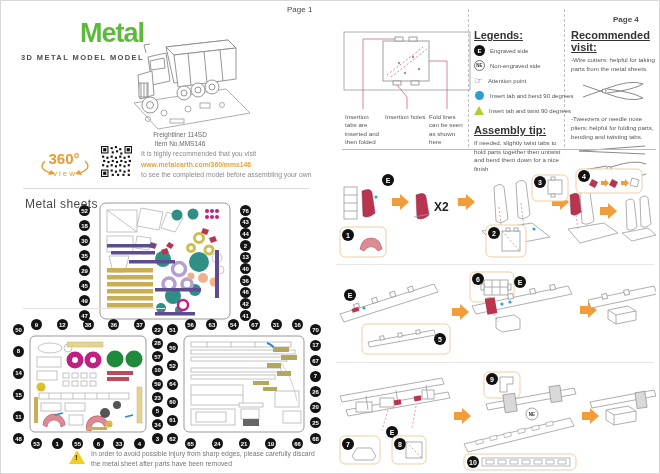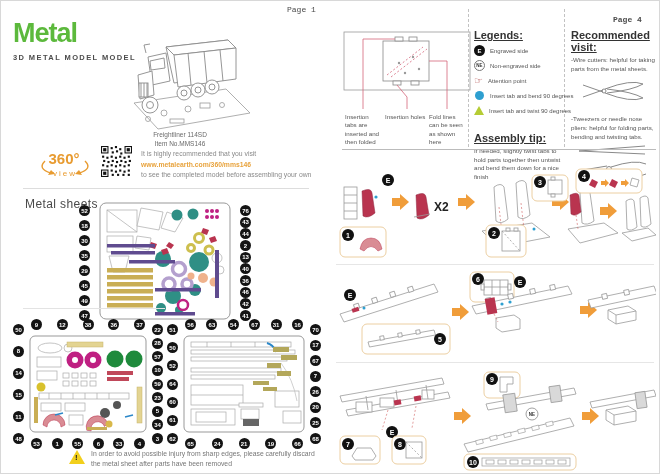--- a/index.html
+++ b/index.html
@@ -1,21 +1,21 @@
 <!DOCTYPE html>
 <html><head>
 <meta charset="utf-8">
 <style>
   html,body{margin:0;padding:0;background:#fff;}
   body{font-family:"Liberation Sans",sans-serif;color:#555;}
   #canvas{position:relative;width:660px;height:474px;background:#fff;border:1px solid #d8d8d8;box-sizing:border-box;overflow:hidden;}
   .abs{position:absolute;}
   .pg{position:absolute;top:0;width:330px;height:474px;}
   #page1{left:0;} #page2{left:330px;}
-  .page-label{font-size:8px;color:#4a4a4a;font-family:Liberation Mono, monospace;}
+  .page-label{font-size:8px;color:#4a4a4a;}
   
   .logo-line{font-size:27px;font-weight:bold;color:#5cb93c;line-height:0.92;letter-spacing:-1px;}
   .tagline{font-size:7.5px;font-weight:bold;color:#4c4c4c;letter-spacing:1.4px;margin-top:7px;}
   .cap{font-size:6.5px;color:#6a6a6a;text-align:center;line-height:1.35;}
   .promo{font-size:6.8px;color:#8a8a8a;line-height:1.55;}
   .promo .url{color:#e8a33d;font-weight:bold;}
   .hline{background:#ddd;height:1px;}
   .ms-heading{font-size:12px;font-weight:normal;color:#4a4a4a;letter-spacing:0.4px;}
   
   .sheet-wrap{position:absolute;}
@@ -48,21 +48,21 @@
   svg text.x2-t{fill:#222;font-weight:bold;font-size:12px;font-family:"Liberation Sans",sans-serif;}
 </style>
 </head>
 <body>
 
 <div id="canvas">
 
   <div id="page1" class="pg">
     <div class="abs page-label" style="left:286px;top:4px;">Page 1</div>
 
-    <div class="abs" style="left:12px;top:20px;">
+    <div class="abs" style="left:20px;top:20px;text-align:right;">
       <div class="logo-line">Metal</div>
       <div class="tagline">3D METAL MODEL MODEL</div>
     </div>
 
     <svg class="abs" style="left:103px;top:26px;" width="152" height="104" viewBox="0 0 152 104">
       <g stroke="#9a9a9a" fill="none" stroke-width="0.8">
         <path d="M30 76 L122 62 L146 86 L54 102 Z"></path>
         <circle cx="60" cy="86" r="3"></circle>
           <circle cx="84" cy="82" r="3"></circle>
           <rect x="96" y="76" width="10" height="5"></rect>
@@ -469,21 +469,21 @@
         <span class="lg-label">Attention point</span>
       </div>
       <div class="lg-row">
         <span class="ic-dot"></span>
         <span class="lg-label">Insert tab and bend 90 degrees</span>
       </div>
       <div class="lg-row">
         <span class="ic-tri"></span>
         <span class="lg-label">Insert tab and twist 90 degrees</span>
       </div>
-      <div class="sec-head" style="margin-top:16px;">Assembly tip:</div>
+      <div class="sec-head" style="margin-top:8px;">Assembly tip:</div>
       <div class="tip-text" style="margin-top:3px;">If needed, slightly twist tabs to hold parts together then untwist and bend them down for a nice finish</div>
     </div>
 
     <div class="abs" style="left:240px;top:28px;width:86px;">
       <div class="sec-head">Recommended visit:</div>
       <div class="tool-text" style="margin-top:3px;">-Wire cutters: helpful for taking parts from the metal sheets.</div>
       <svg width="72" height="32" viewBox="0 0 72 32" style="margin:2px 0 0 4px;">
         <g stroke="#8a8a8a" fill="none" stroke-width="1">
           <path d="M8 10 L28 17"></path>
             <path d="M8 22 L28 15"></path>

